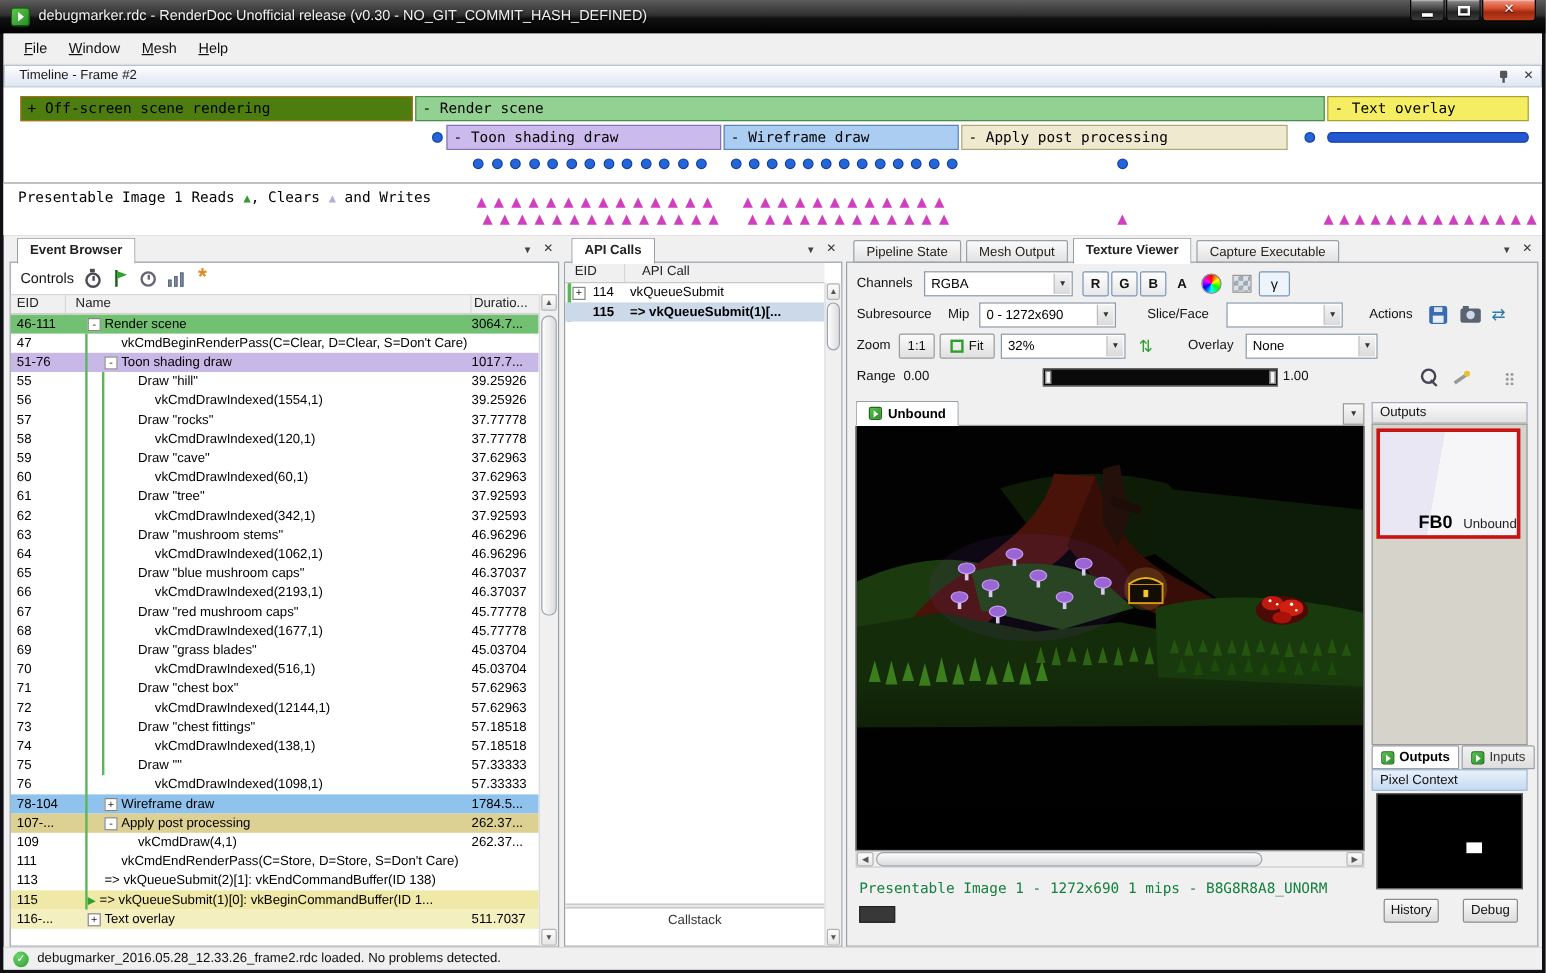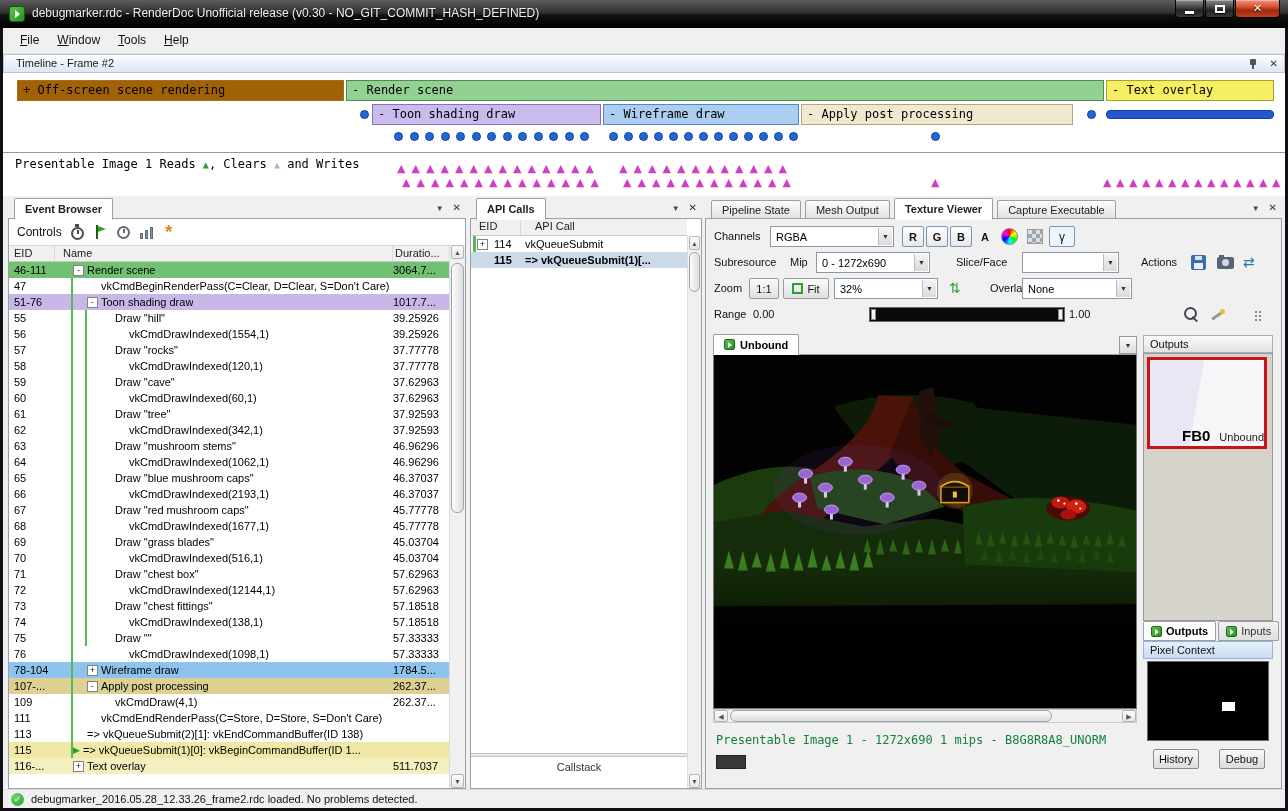--- a/index.html
+++ b/index.html
@@ -238,36 +238,36 @@
         </span>
     </span>
   </div>
 
   <div class="frame">
 
     <div class="menubar">
       <div id="menu-items">
           <span class="menu-item">File</span>
           <span class="menu-item">Window</span>
-          <span class="menu-item">Tools</span>
+          <span class="menu-item">Mesh</span>
           <span class="menu-item">Help</span>
         </div>
     </div>
 
     <div class="dock-header">
       <span class="dh-title">Timeline - Frame #2</span>
       <span class="dock-icons">
         <span class="pin-icon"></span>
         <span class="x-icon">✕</span>
       </span>
     </div>
 
     <div class="tl-body">
       <div id="tl-row1">
-          <div class="tl-bar" style="left: 14px; width: 327px; background: #a16207; border-color: rgb(168, 111, 16);">+ Off-screen scene rendering</div>
+          <div class="tl-bar" style="left: 14px; width: 327px; background: #4d7c0f; border-color: rgb(168, 111, 16);">+ Off-screen scene rendering</div>
           <div class="tl-bar" style="left: 343px; width: 758px; background: rgb(147, 209, 147); border-color: rgb(76, 140, 76);">- Render scene</div>
           <div class="tl-bar" style="left: 1103px; width: 168px; background: rgb(246, 238, 98); border-color: rgb(168, 160, 48);">- Text overlay</div>
         </div>
       <div id="tl-row2">
           <div class="tl-bar" style="left: 369px; width: 229px; background: rgb(203, 187, 236); border-color: rgb(134, 114, 184);">- Toon shading draw</div>
           <div class="tl-bar" style="left: 600px; width: 196px; background: rgb(171, 205, 242); border-color: rgb(91, 132, 184);">- Wireframe draw</div>
           <div class="tl-bar" style="left: 798px; width: 272px; background: rgb(239, 233, 208); border-color: rgb(176, 168, 120);">- Apply post processing</div>
           <div class="tl-dot" style="left: 357px;"></div>
           <div class="tl-dot" style="left: 1084px;"></div>
           <div class="tl-line" style="left: 1103px; width: 168px;"></div>
@@ -671,21 +671,21 @@
           <span class="btn" style="left:77px;width:46px">
               <span class="ic-fit"></span>
               <span>Fit</span>
             </span>
           <span class="combo" style="left:128px;width:104px">
             <span>32%</span>
             <span class="combo-arrow">▼</span>
           </span>
           <span class="ic-glyph" style="left:243px;top:3px;color:#2f9e2f">⇅</span>
           <span class="lbl" style="left:284px">Overlay</span>
-          <span class="combo" style="left:316px;width:110px">
+          <span class="combo" style="left:332px;width:110px">
             <span>None</span>
             <span class="combo-arrow">▼</span>
           </span>
         </div>
 
         <div class="tvc-row" style="top:84px">
           <span class="lbl" style="left:8px">Range</span>
           <span class="lbl" style="left:47px">0.00</span>
           <span class="range-wrap" style="left:163px;width:196px">
             <span class="range-handle" style="left:1px"></span>

